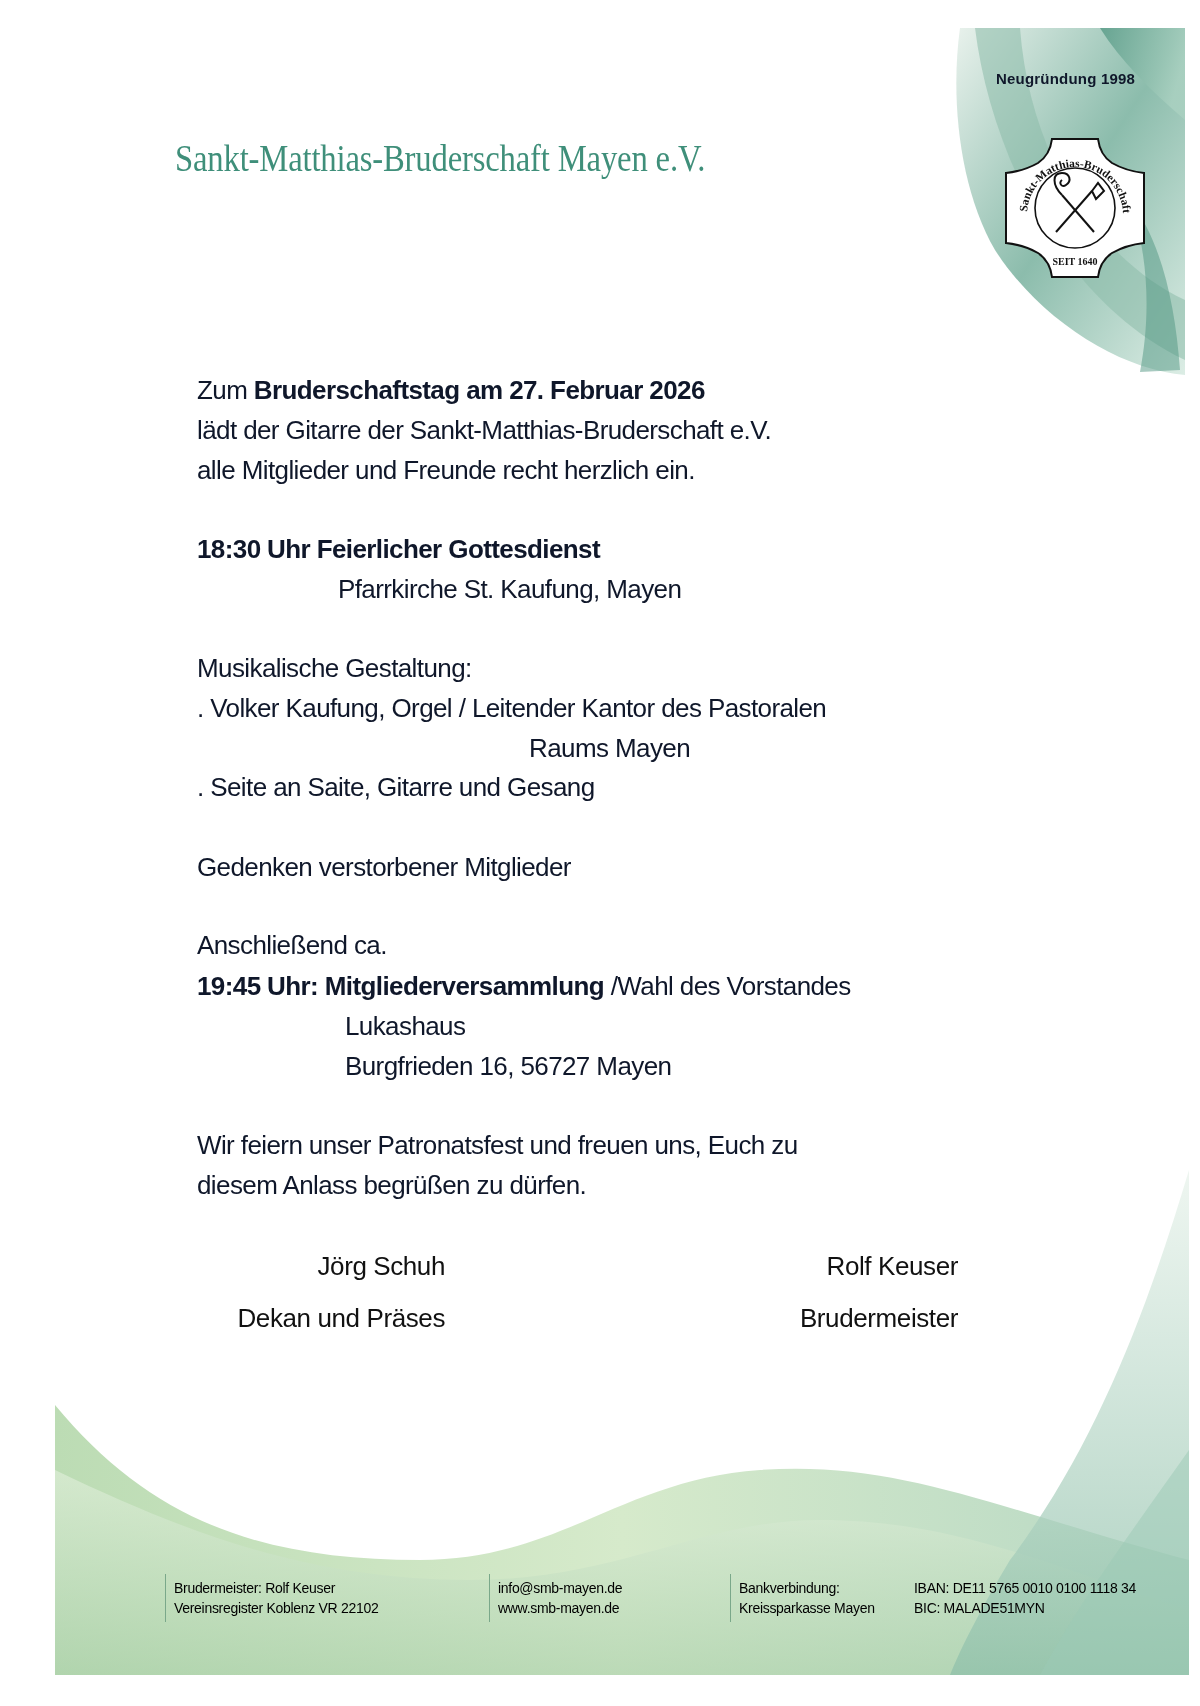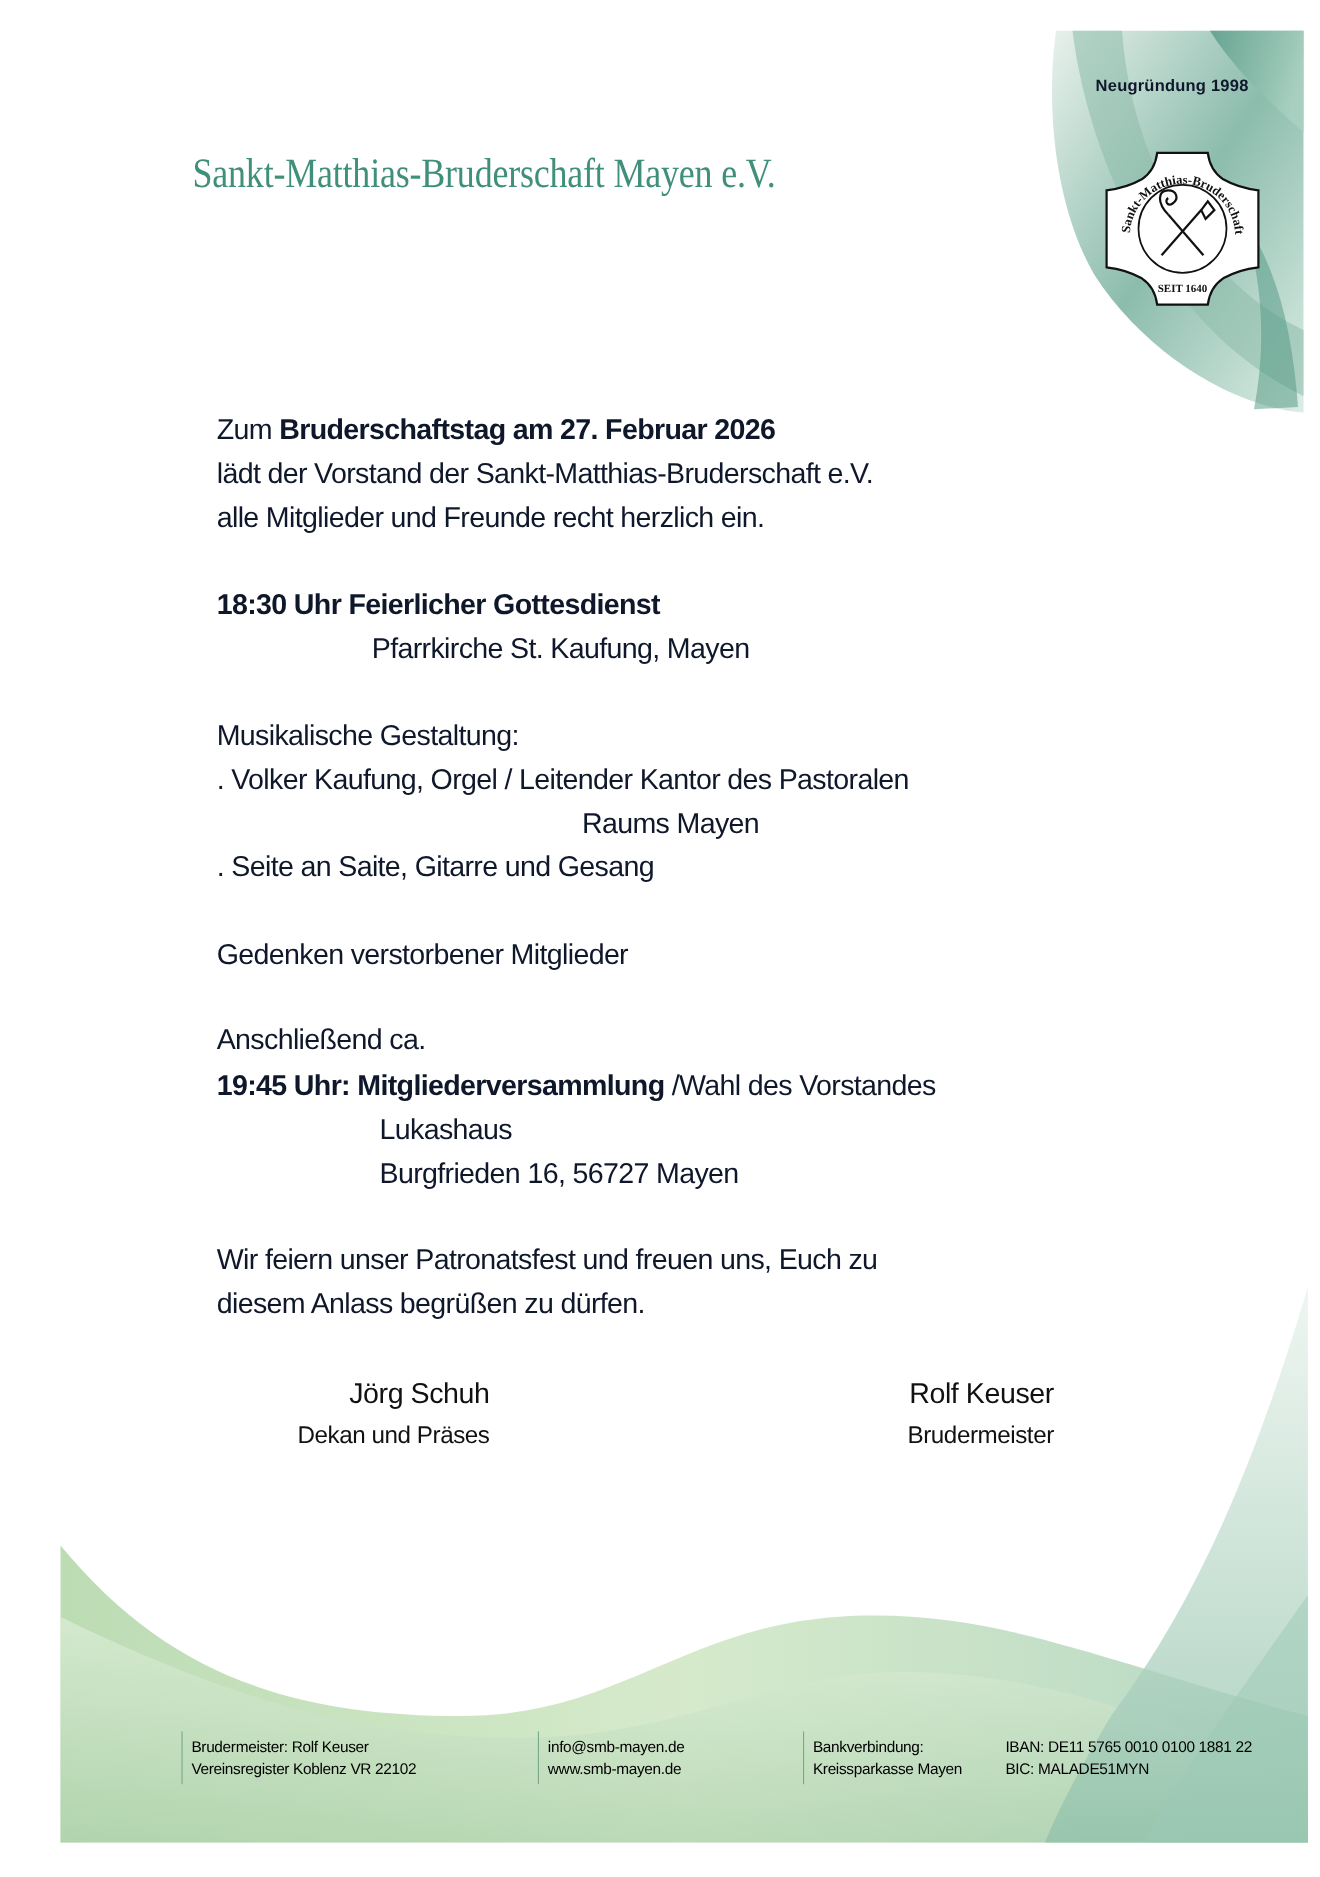--- a/index.html
+++ b/index.html
@@ -31,21 +31,21 @@
     font-size: 26px; line-height: 30px; color: #0f172a;
     letter-spacing: -0.6px;
     z-index: 2;
   }
   .body-line b { font-weight: bold; }
   .sig {
     position: absolute; text-align: right; white-space: nowrap; z-index: 2;
     letter-spacing: -0.4px;
   }
   .sig-name { font-size: 26px; line-height: 30px; }
-  .sig-role { font-size: 22px; line-height: 26px; margin-top: 11px; }
+  .sig-role { font-size: 26px; line-height: 26px; margin-top: 24px; }
   .footer-col {
     position: absolute; top: 1578px; z-index: 2;
     font-size: 14px; line-height: 20px; color: #000000; white-space: nowrap;
     letter-spacing: -0.3px;
   }
   .footer-col.divided { border-left: 1.5px solid #7aa88a; padding-left: 8px; height: 44px; top: 1574px; padding-top: 4px; }
 </style>
 </head>
 <body>
 
@@ -106,21 +106,21 @@
   <text x="75" y="132" text-anchor="middle" font-family="Liberation Serif, serif" font-size="10" font-weight="bold" fill="#111">SEIT 1640</text>
   <g stroke="#111" fill="none" stroke-width="2">
     <line x1="56" y1="99" x2="92" y2="58"></line>
     <path d="M92,58 L98,50 L104,58 L96,66 Z" fill="#fff"></path>
     <line x1="94" y1="99" x2="62" y2="62"></line>
     <path d="M62,62 C52,52 52,40 62,40 C70,40 72,48 66,52 C62,55 58,50 62,47"></path>
   </g>
 </svg>
 
 <div class="body-line" style="top:375px"><span>Zum </span><b>Bruderschaftstag am 27. Februar 2026</b></div>
-<div class="body-line" style="top:415px">lädt der Vorstand der Sankt-Matthias-Bruderschaft e.V.</div>
+<div class="body-line" style="top:415px">lädt der Gitarre der Sankt-Matthias-Bruderschaft e.V.</div>
 <div class="body-line" style="top:455px">alle Mitglieder und Freunde recht herzlich ein.</div>
 
 <div class="body-line" style="top:534px"><b>18:30 Uhr Feierlicher Gottesdienst</b></div>
 <div class="body-line" style="top:574px; left:338px">Pfarrkirche St. Kaufung, Mayen</div>
 
 <div class="body-line" style="top:653px">Musikalische Gestaltung:</div>
 <div class="body-line" style="top:693px">. Volker Kaufung, Orgel / Leitender Kantor des Pastoralen</div>
 <div class="body-line" style="top:733px; left:529px">Raums Mayen</div>
 <div class="body-line" style="top:772px">. Seite an Saite, Gitarre und Gesang</div>
 
@@ -149,15 +149,15 @@
 </div>
 <div class="footer-col divided" style="left:489px">
   <div>info@smb-mayen.de</div>
   <div>www.smb-mayen.de</div>
 </div>
 <div class="footer-col divided" style="left:730px">
   <div>Bankverbindung:</div>
   <div>Kreissparkasse Mayen</div>
 </div>
 <div class="footer-col" style="left:914px; top:1578px">
-  <div>IBAN: DE11 5765 0010 0100 1881 22</div>
+  <div>IBAN: DE11 5765 0010 0100 1118 34</div>
   <div>BIC: MALADE51MYN</div>
 </div>
 
 </body></html>

